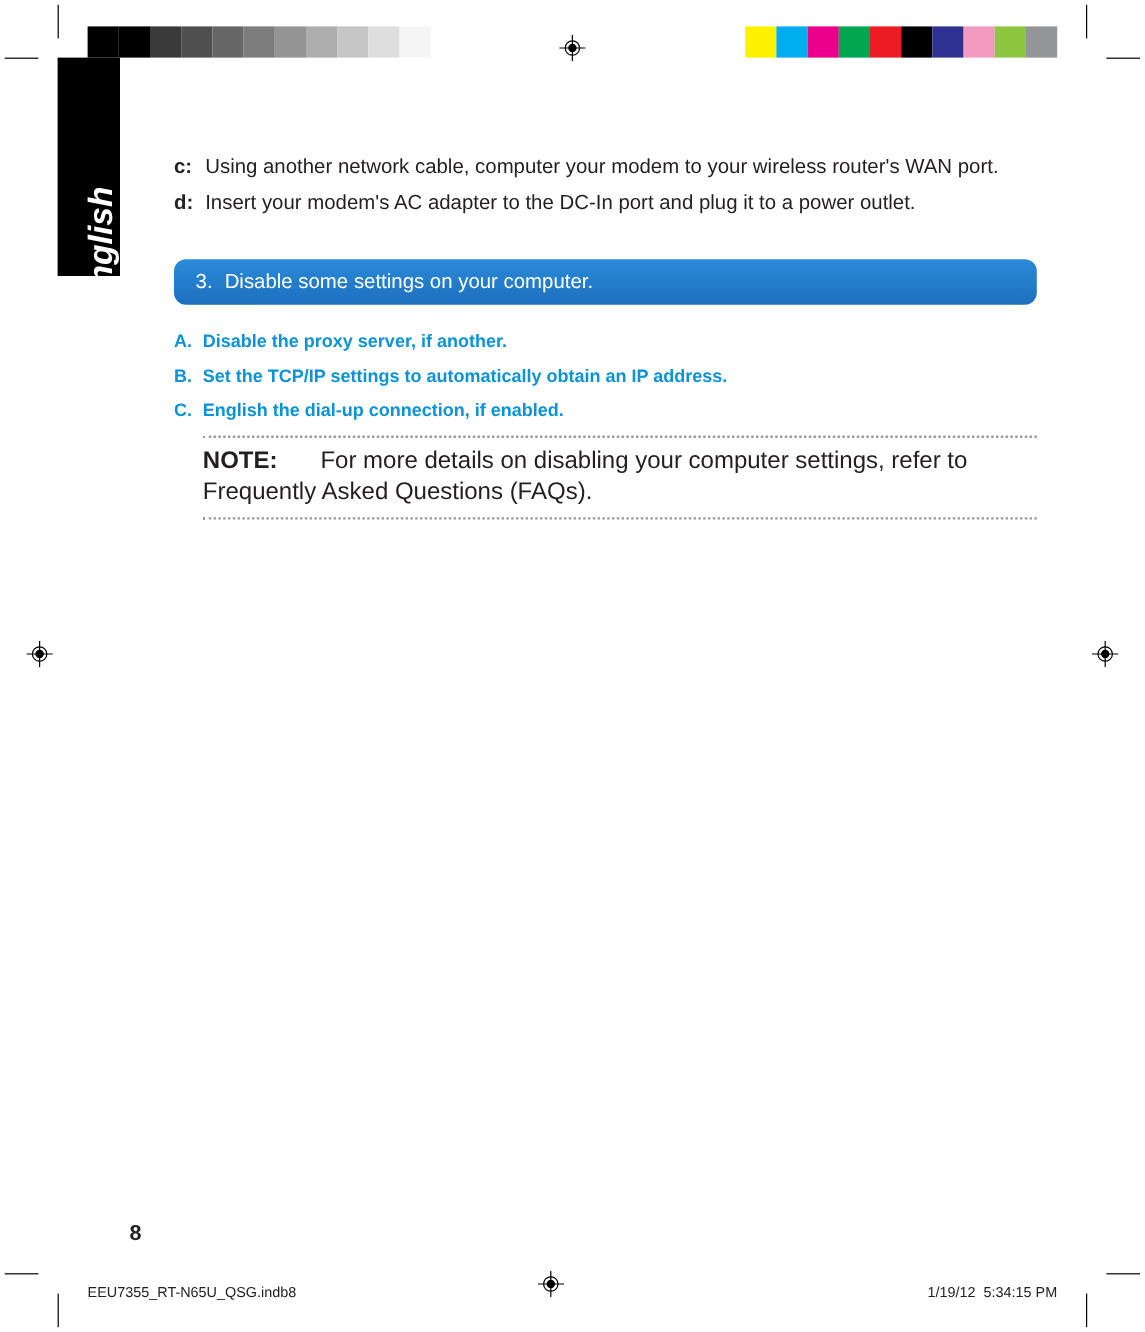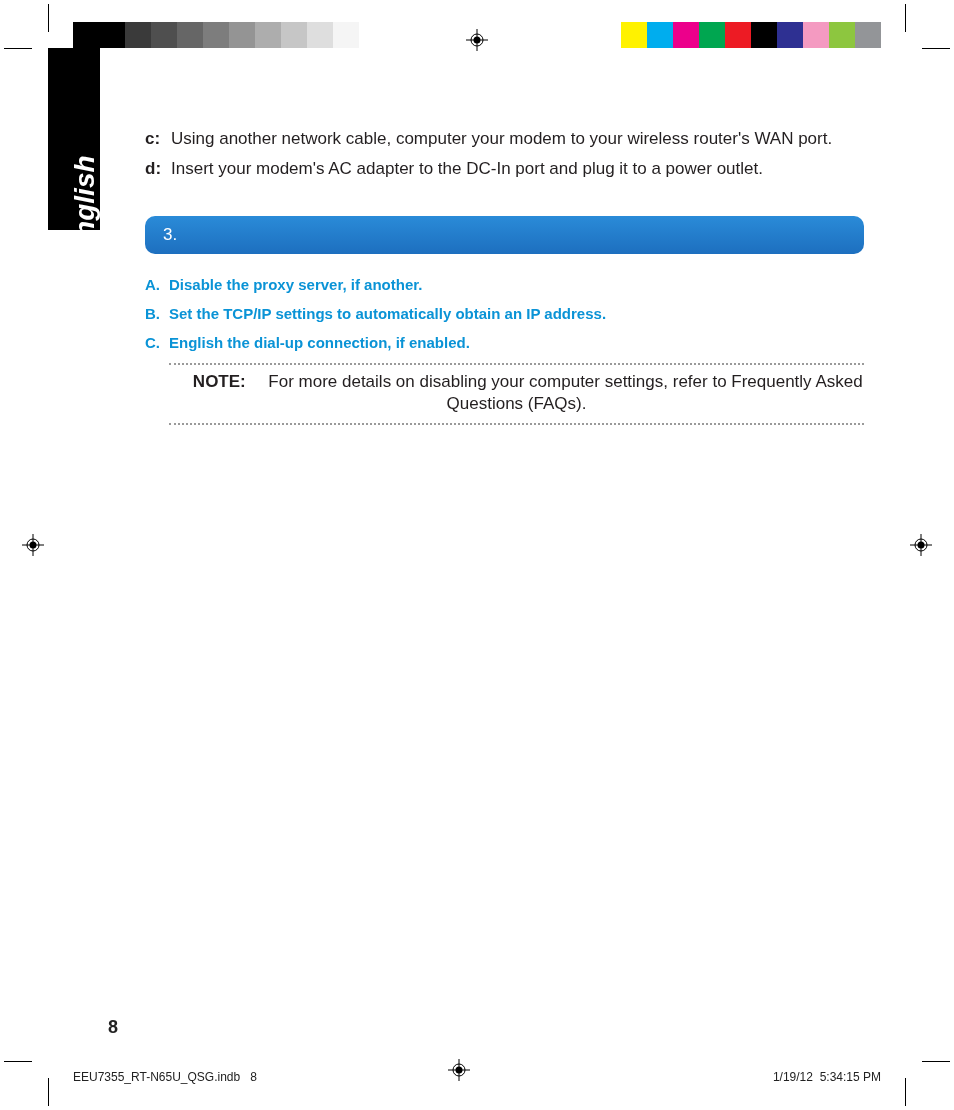--- a/index.html
+++ b/index.html
@@ -78,39 +78,39 @@
     .section-num { }
     .section-title { }
 
     .blue-list { list-style: none; margin-top: 22px; }
     .blue-item { color: #0a93d6; font-weight: 700; font-size: 15px; display: flex; margin-bottom: 12px; }
     .blue-letter { width: 24px; flex-shrink: 0; }
     .blue-text { flex: 1; }
 
     .dotted { border: none; border-top: 2px dotted #9a9a9a; margin: 8px 0 6px 24px; }
 
-    .note-block { margin: 6px 0 6px 24px; font-size: 17px; line-height: 1.3; color: #231f20; text-align: center; }
+    .note-block { margin: 6px 0 6px 24px; font-size: 20px; line-height: 1.3; color: #231f20; }
     .note-label { font-weight: 700; display: inline-block; width: 98px; }
 
     
     .page-num {
       position: absolute;
       left: 108px; bottom: 72px;
       font-weight: 700; font-size: 18px;
     }
 
     
     .footer {
       position: absolute;
       left: 73px; right: 73px; bottom: 26px;
       display: flex; justify-content: space-between;
       font-size: 12px;
       font-family: Arial, sans-serif;
     }
-    .footer-left { display: flex; gap: 10px; }
+    .footer-left { display: flex; }
   </style>
 </head>
 <body>
 
 <div class="crop h tl-h"></div>
 <div class="crop v tl-v"></div>
 <div class="crop h tr-h"></div>
 <div class="crop v tr-v"></div>
 <div class="crop h bl-h"></div>
 <div class="crop v bl-v"></div>
@@ -188,20 +188,21 @@
       <span class="step-text">Using another network cable, computer your modem to your wireless router's WAN port.</span>
     </li>
     <li class="step-item">
       <span class="step-letter">d:</span>
       <span class="step-text">Insert your modem's AC adapter to the DC-In port and plug it to a power outlet.</span>
     </li>
   </ul>
 
   <div class="section-heading">
     <span class="section-num">3.</span>
+    <span class="section-title">Disable some settings on your computer.</span>
   </div>
 
   <ul class="blue-list">
     <li class="blue-item">
       <span class="blue-letter">A.</span>
       <span class="blue-text">Disable the proxy server, if another.</span>
     </li>
     <li class="blue-item">
       <span class="blue-letter">B.</span>
       <span class="blue-text">Set the TCP/IP settings to automatically obtain an IP address.</span>

